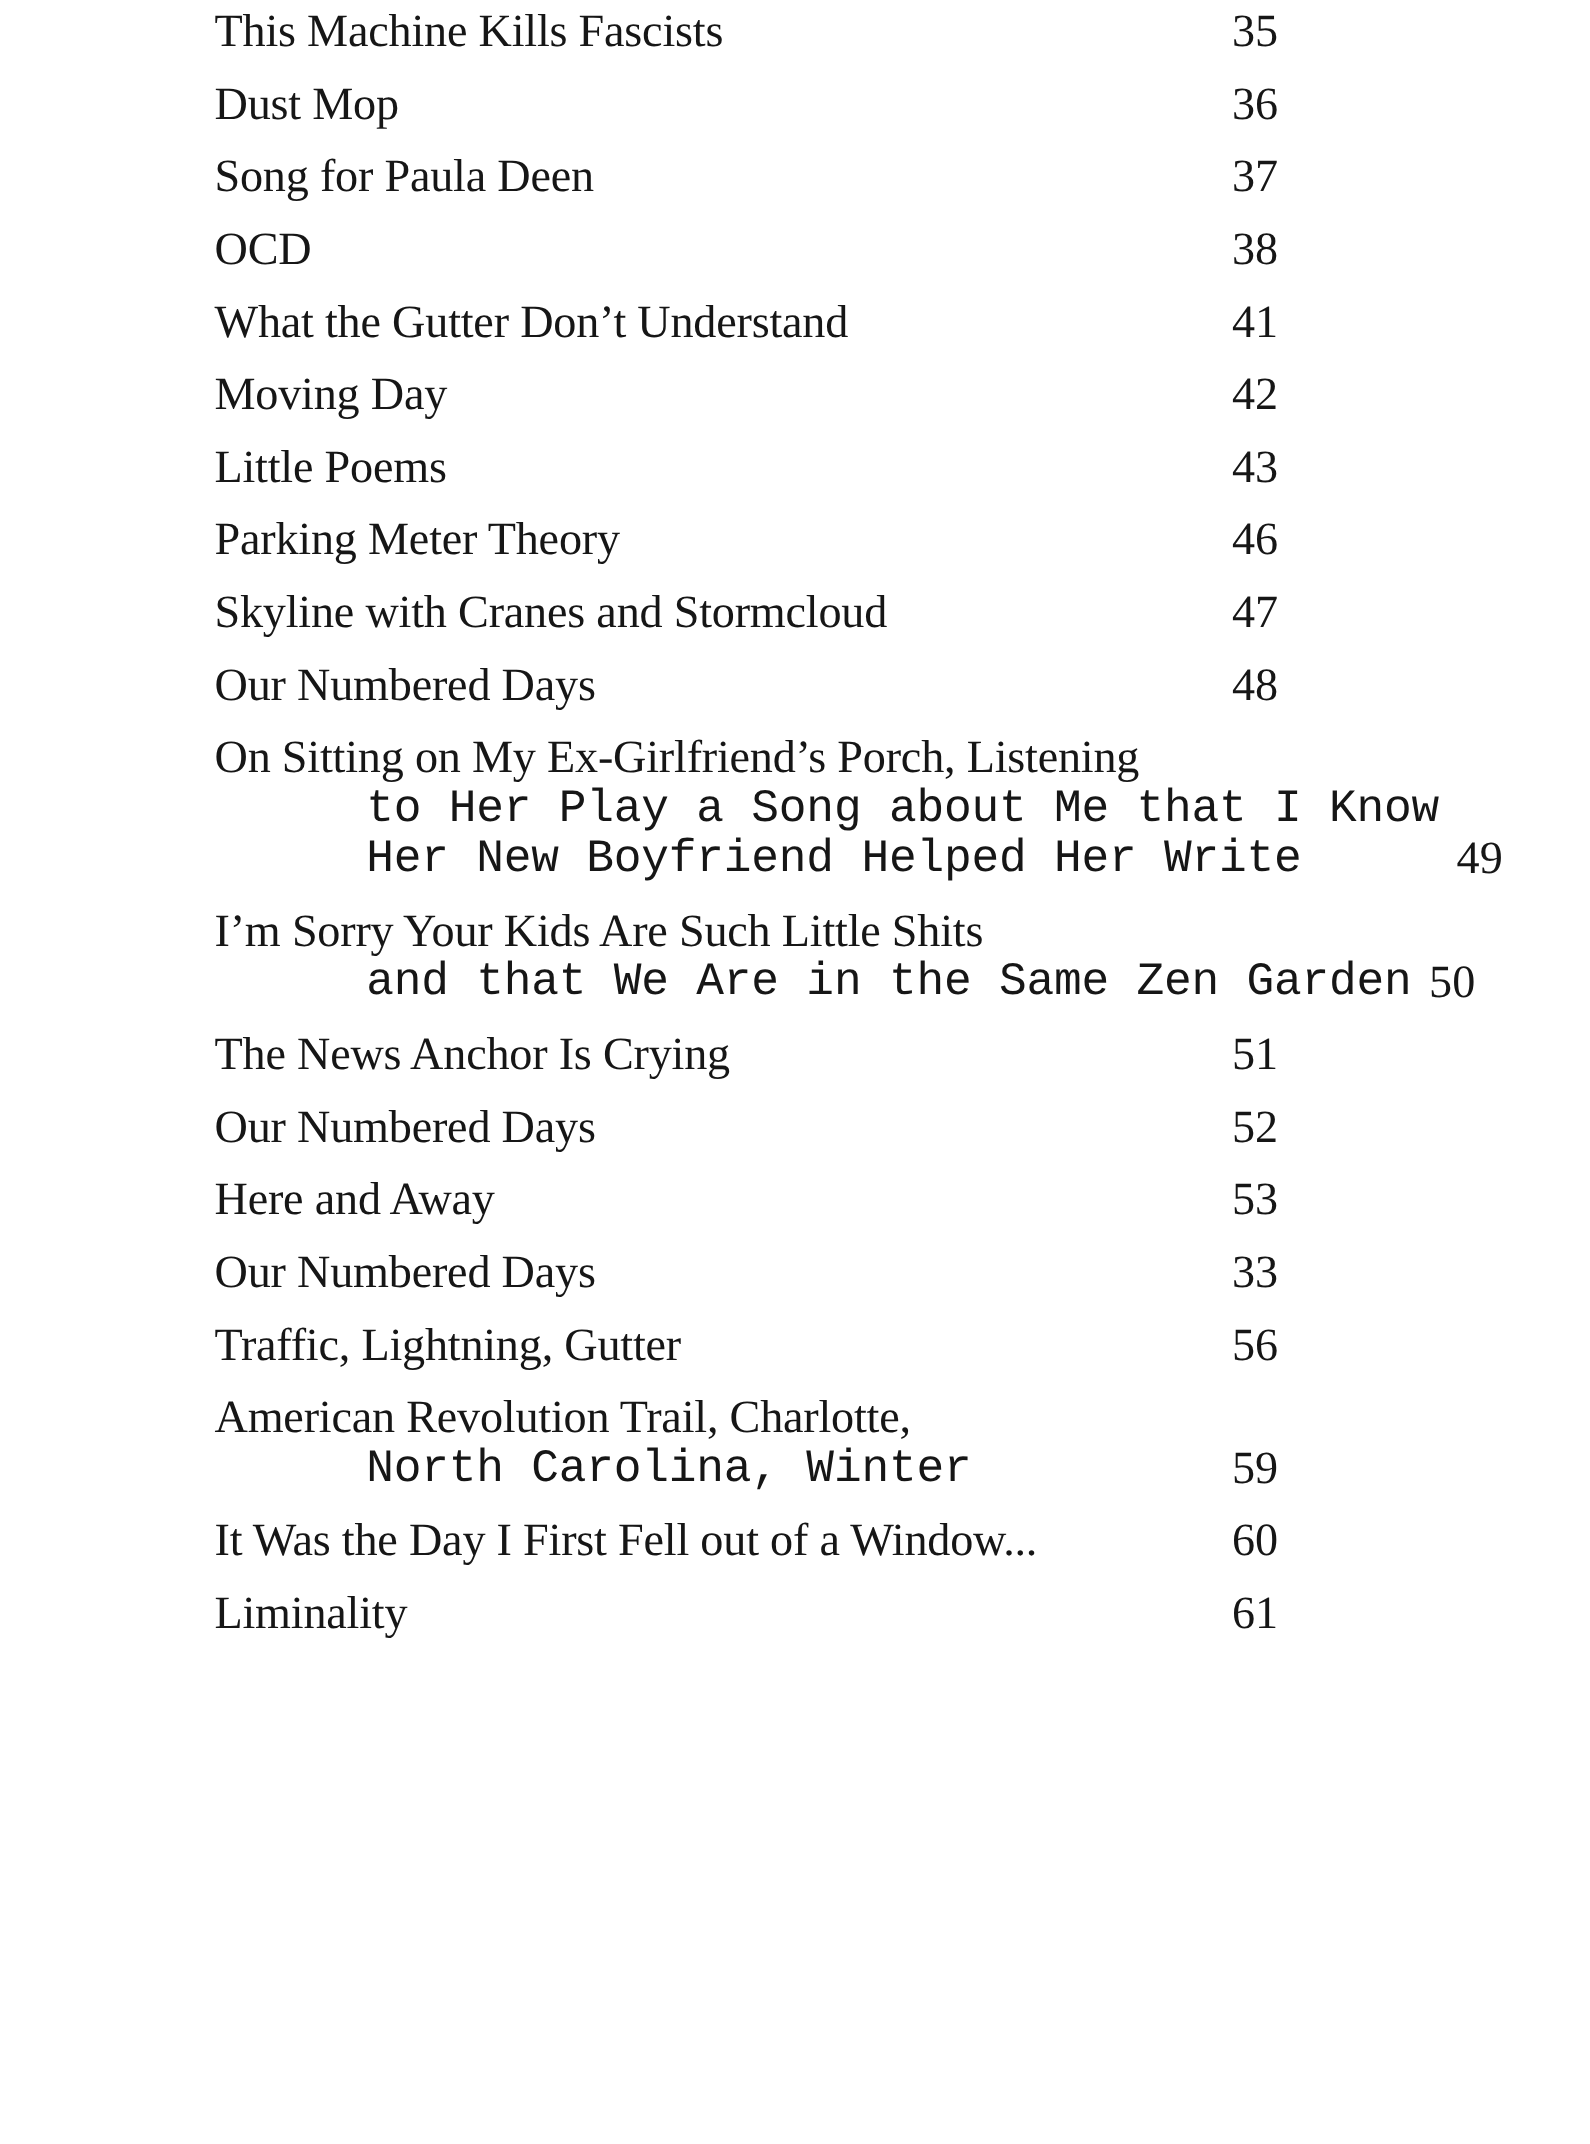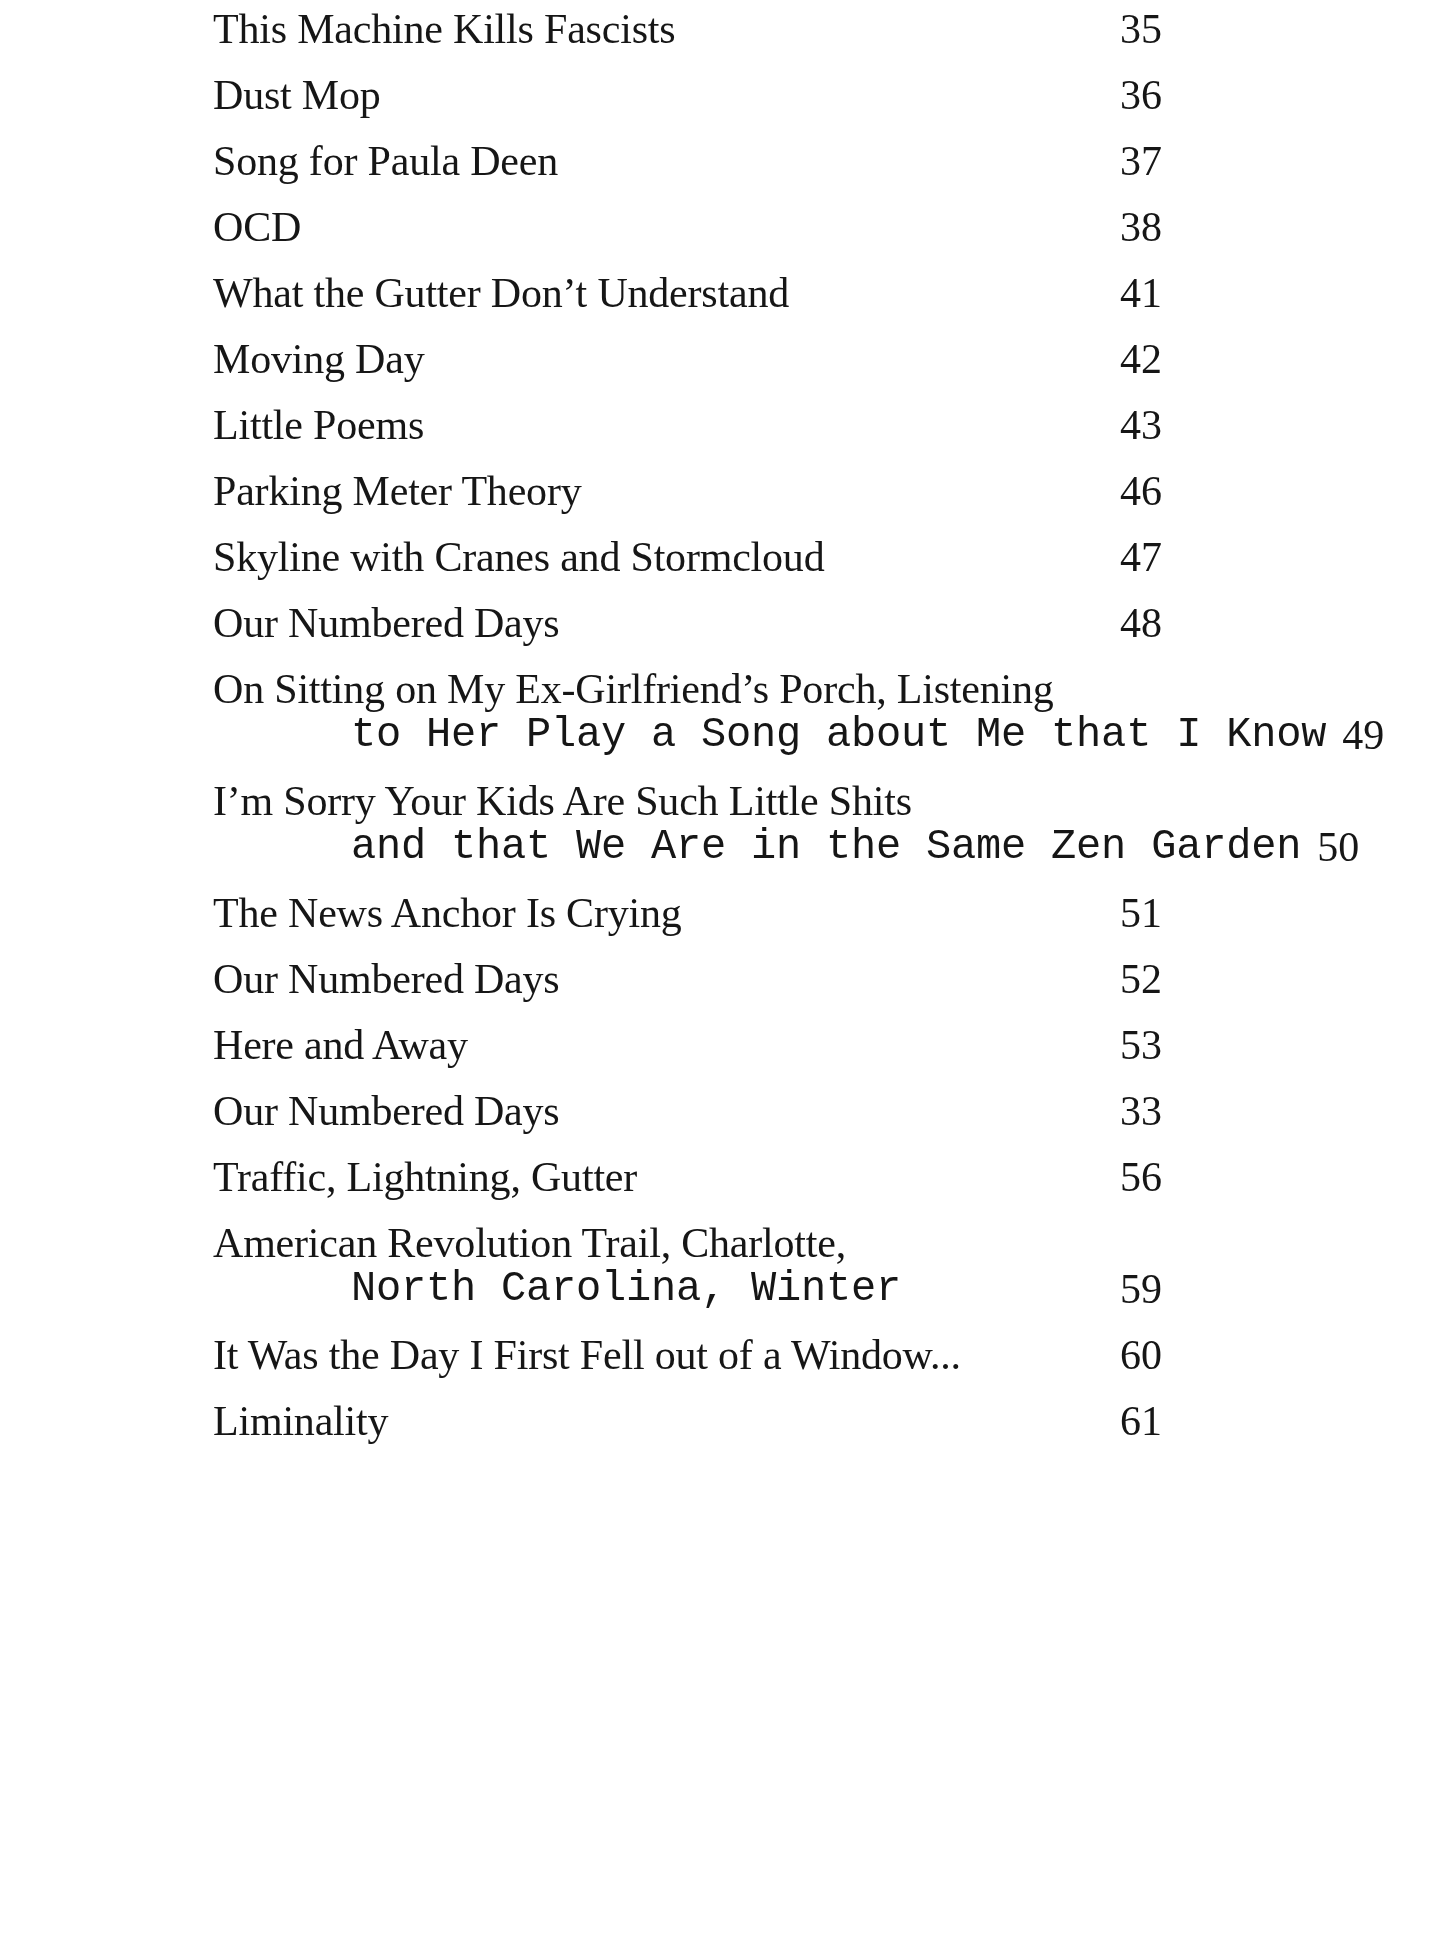--- a/index.html
+++ b/index.html
@@ -15,21 +15,20 @@
   .toc {
     position: absolute;
     left: 195px;
     top: 6px;
     width: 977px; 
   }
   .entry {
     display: flex;
     align-items: flex-end;
     margin-bottom: 20px; 
-    margin-left: 18px;
   }
   .entry-title {
     flex: 1;
     font-size: 42px;
     line-height: 46px;
     letter-spacing: -0.2px;
   }
   .title-line {
     display: block;
     white-space: nowrap;
@@ -108,20 +107,21 @@
       <div class="entry">
         <div class="entry-title">
           <span class="title-line">Our Numbered Days</span>
         </div>
         <div class="entry-page">48</div>
       </div>
       <div class="entry">
         <div class="entry-title">
           <span class="title-line">On Sitting on My Ex-Girlfriend’s Porch, Listening</span>
           <span class="title-line cont">to Her Play a Song about Me that I Know</span>
+          <span class="title-line cont">Her New Boyfriend Helped Her Write</span>
         </div>
         <div class="entry-page">49</div>
       </div>
       <div class="entry">
         <div class="entry-title">
           <span class="title-line">I’m Sorry Your Kids Are Such Little Shits</span>
           <span class="title-line cont">and that We Are in the Same Zen Garden</span>
         </div>
         <div class="entry-page">50</div>
       </div>

